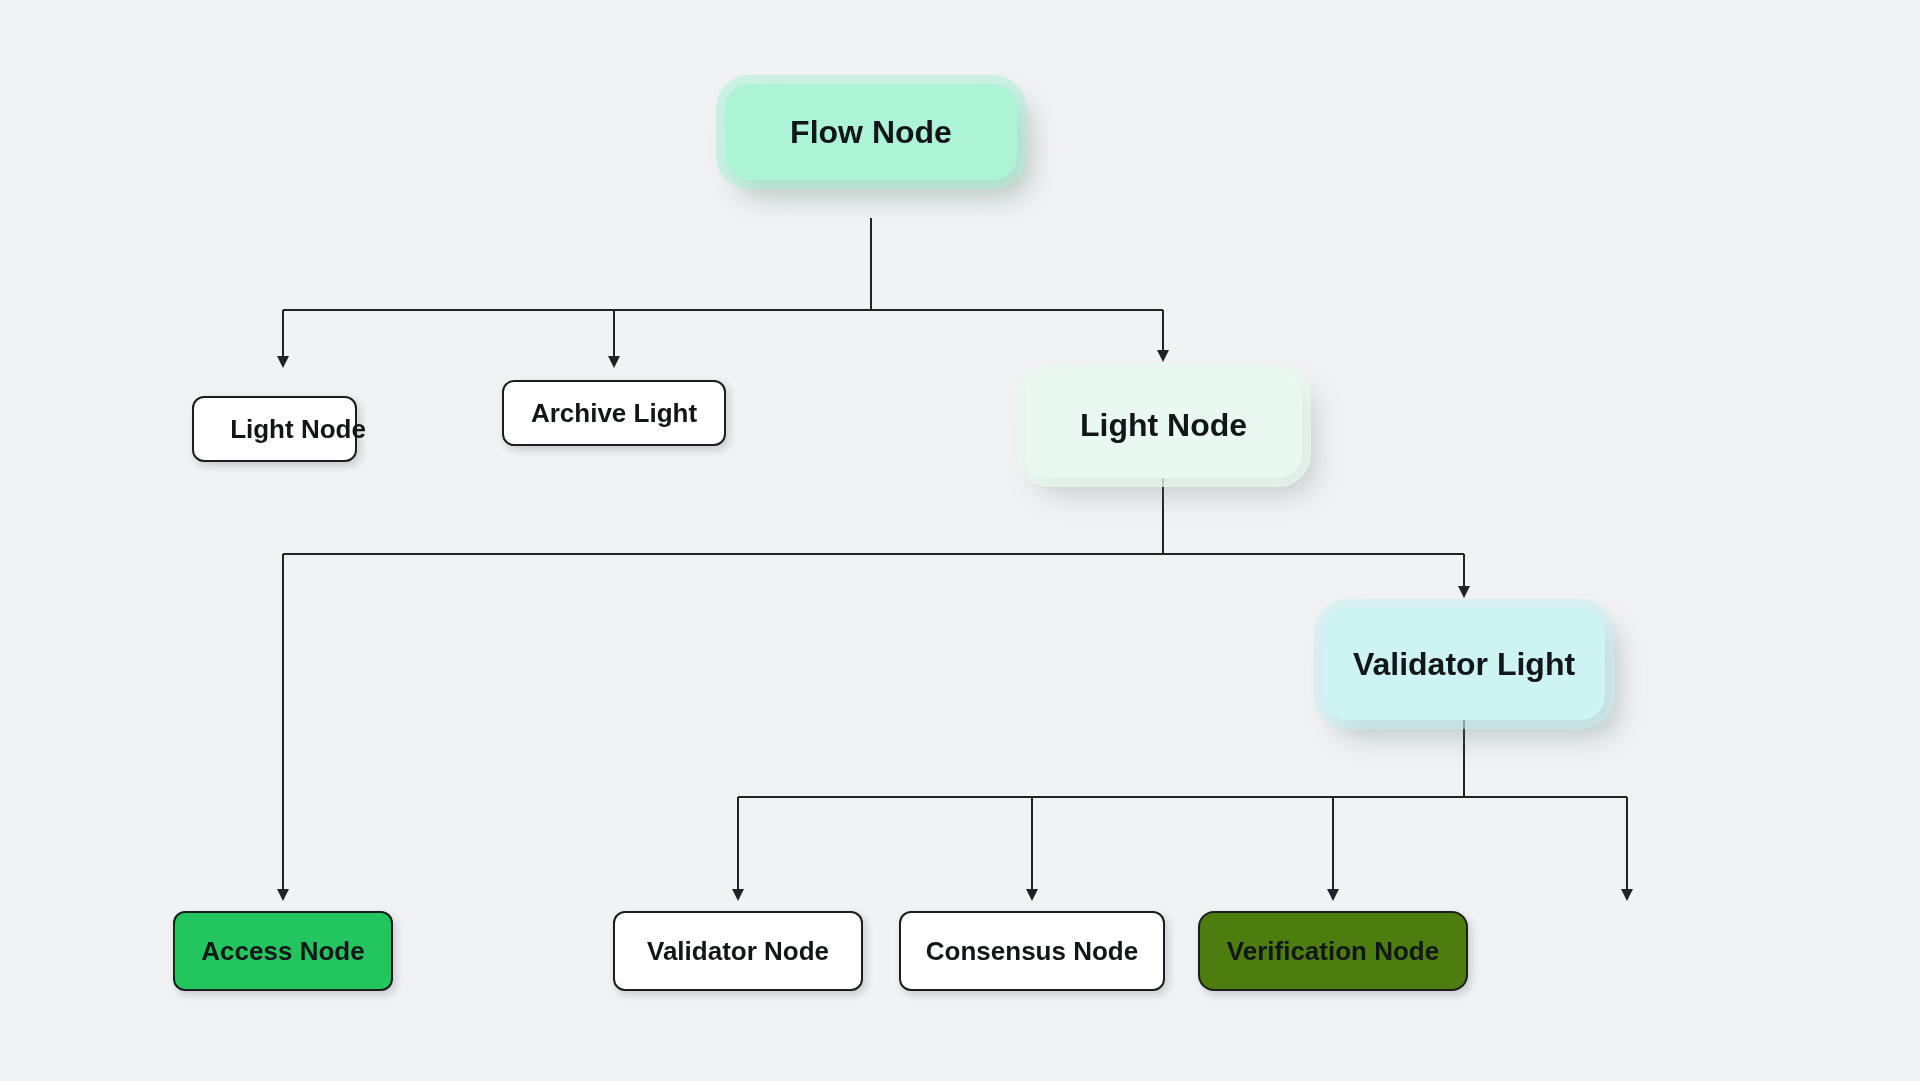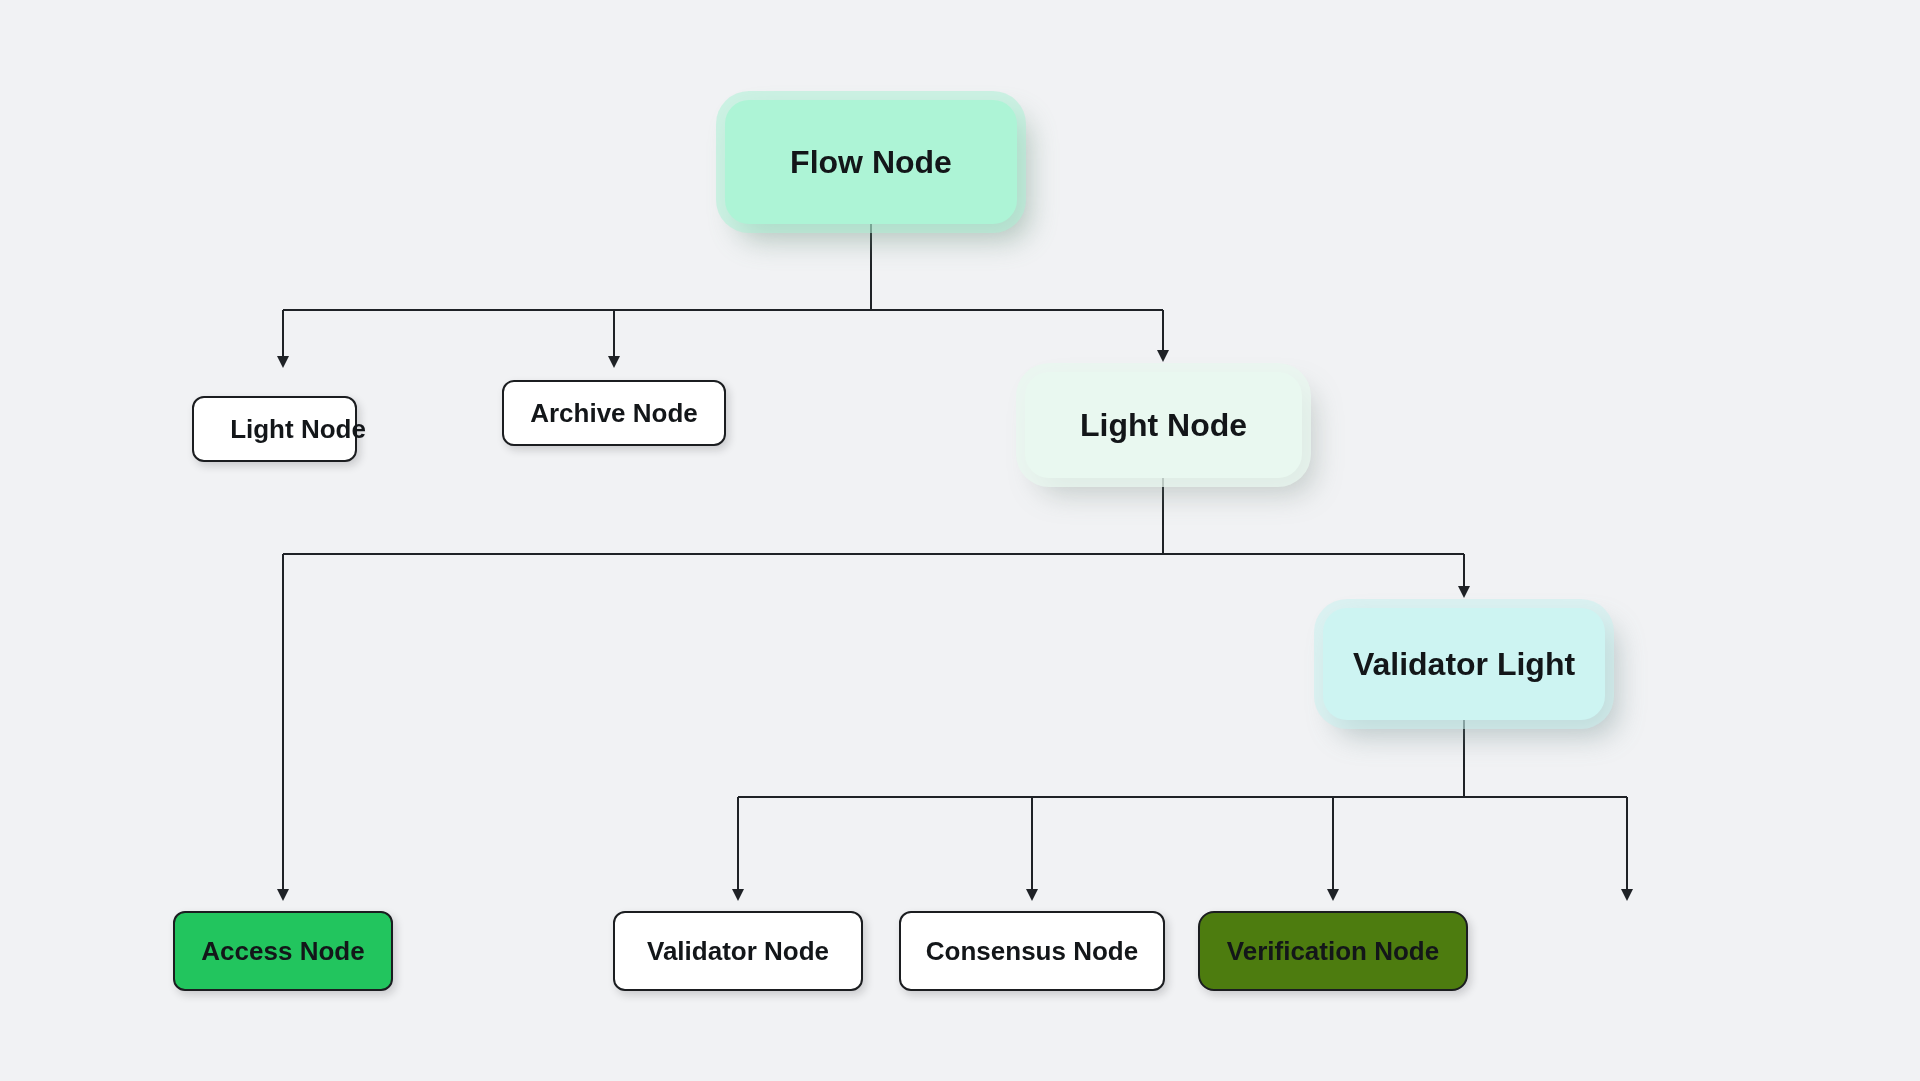--- a/index.html
+++ b/index.html
@@ -71,30 +71,30 @@
         <path d="M1464 720 L1464 797"></path>
         <path d="M738 797 L1627 797"></path>
         <path d="M738 797 L738 899" marker-end="url(#arrow)"></path>
         <path d="M1032 797 L1032 899" marker-end="url(#arrow)"></path>
         <path d="M1333 797 L1333 899" marker-end="url(#arrow)"></path>
         <path d="M1627 797 L1627 899" marker-end="url(#arrow)"></path>
       </g>
     </g>
   </svg>
 
-  <div class="node node-big node-flow" style="left: 725px; top: 100px; width: 292px; height: 124px; background: rgb(173, 244, 214);">
+  <div class="node node-big node-flow" style="left: 725px; top: 84px; width: 292px; height: 96px; background: rgb(173, 244, 214);">
     <span class="node-label">Flow Node</span>
   </div>
 
   <div class="node node-plain" style="left: 192px; top: 396px; width: 165px; height: 66px; background: rgb(255, 255, 255); padding-left: 47px;">
     <span class="node-label">Light Node</span>
   </div>
 
   <div class="node node-plain" style="left: 502px; top: 380px; width: 224px; height: 66px; background: rgb(255, 255, 255);">
-    <span class="node-label">Archive Node</span>
+    <span class="node-label">Archive Light</span>
   </div>
 
   <div class="node node-big node-full" style="left: 1025px; top: 372px; width: 277px; height: 106px; background: rgb(233, 248, 240);">
     <span class="node-label">Light Node</span>
   </div>
 
   <div class="node node-big node-validator" style="left: 1323px; top: 608px; width: 282px; height: 112px; background: rgb(205, 244, 242);">
     <span class="node-label">Validator Light</span>
   </div>
 

